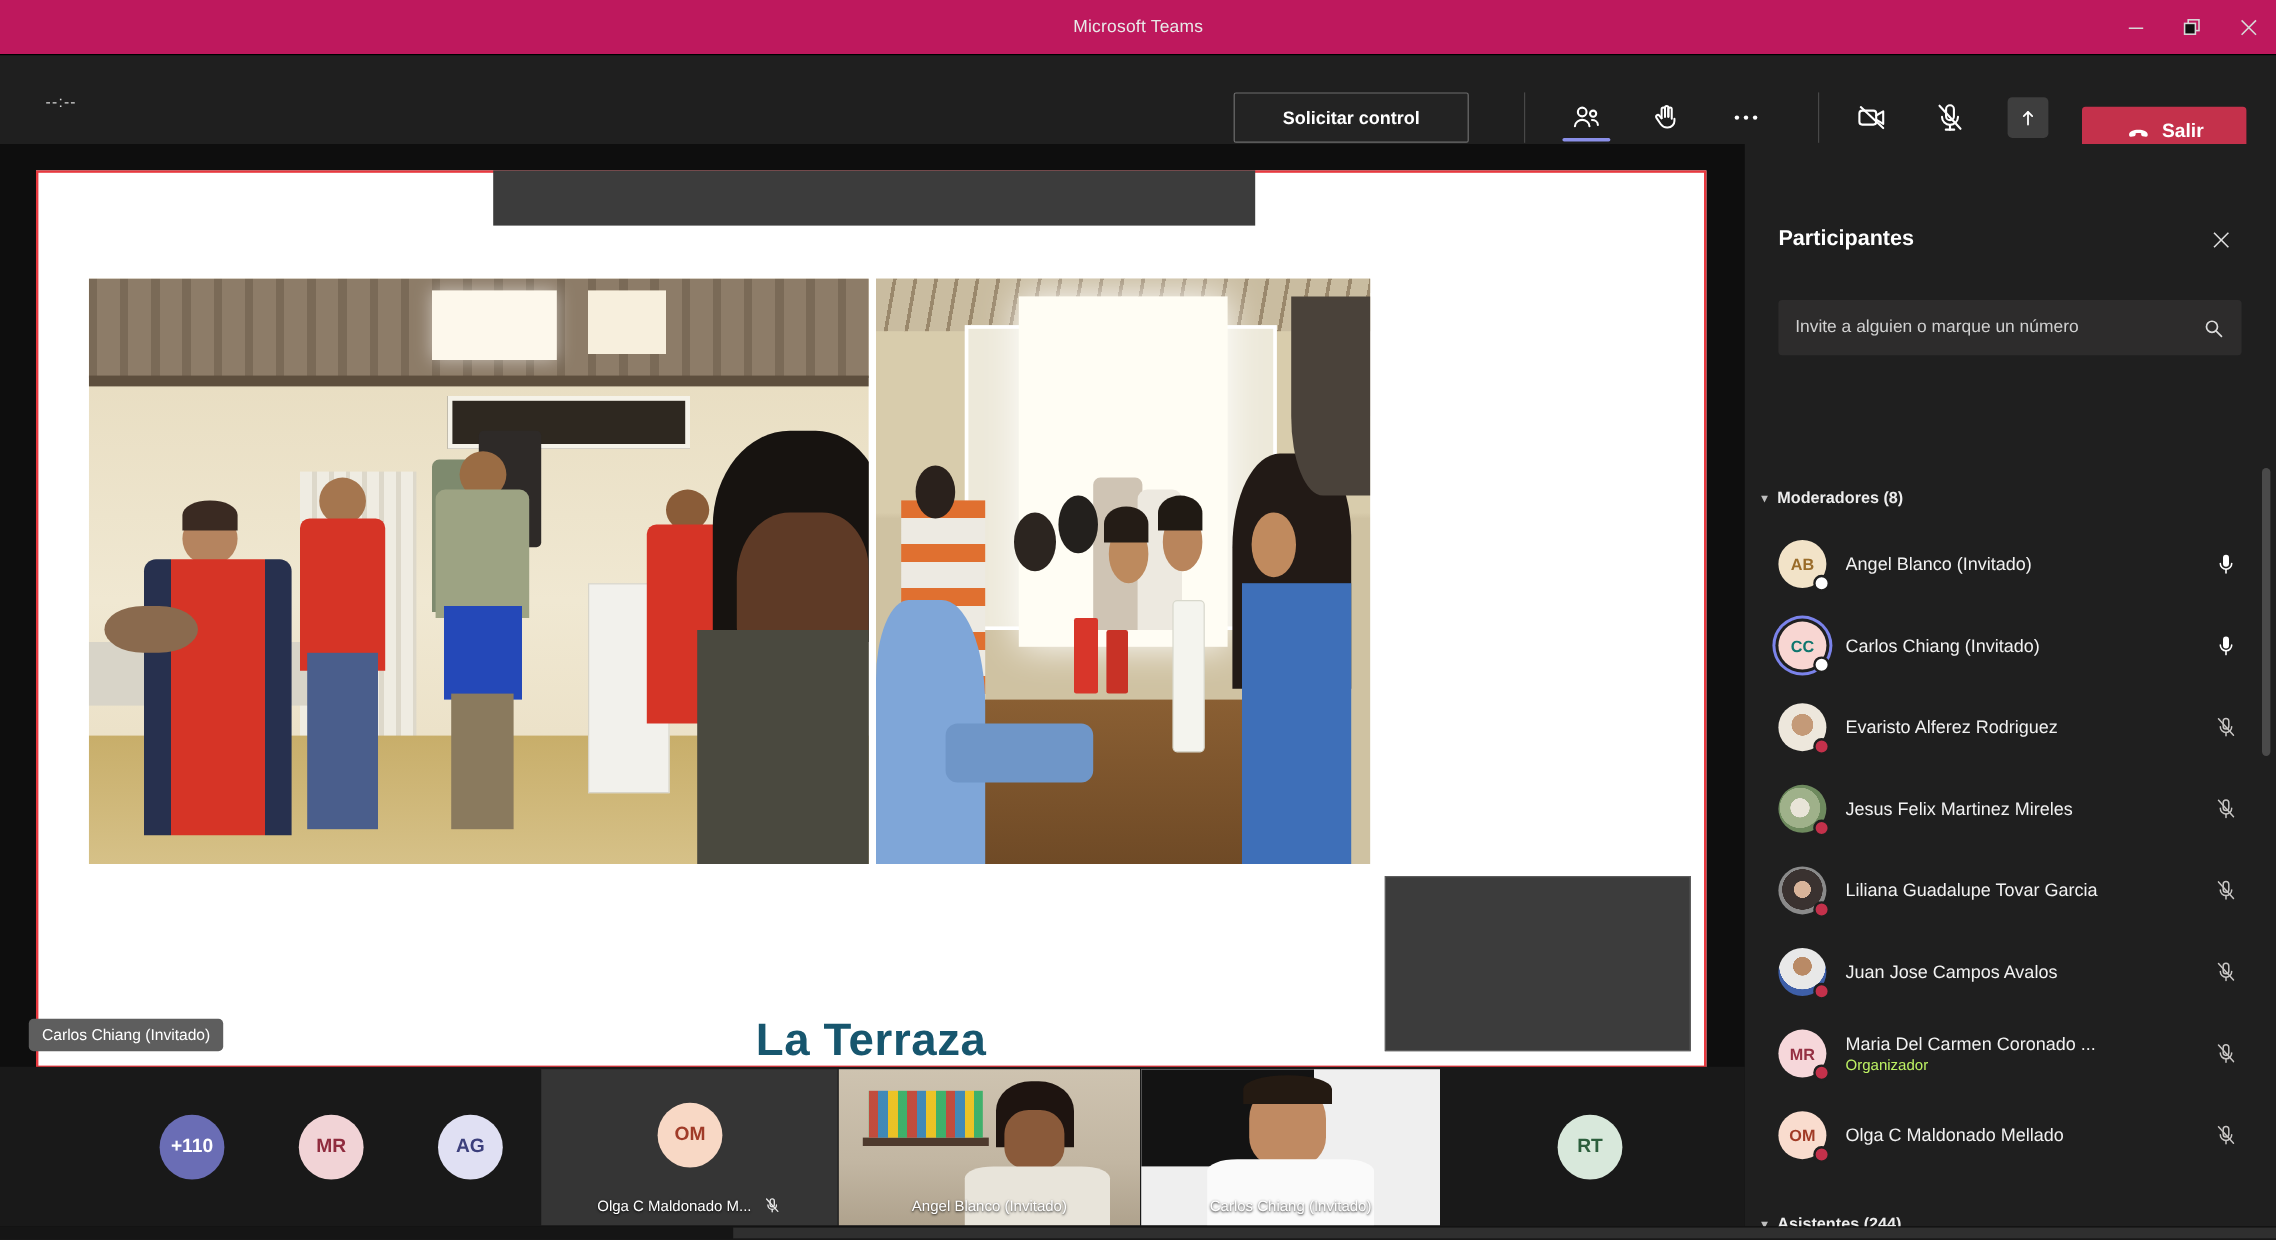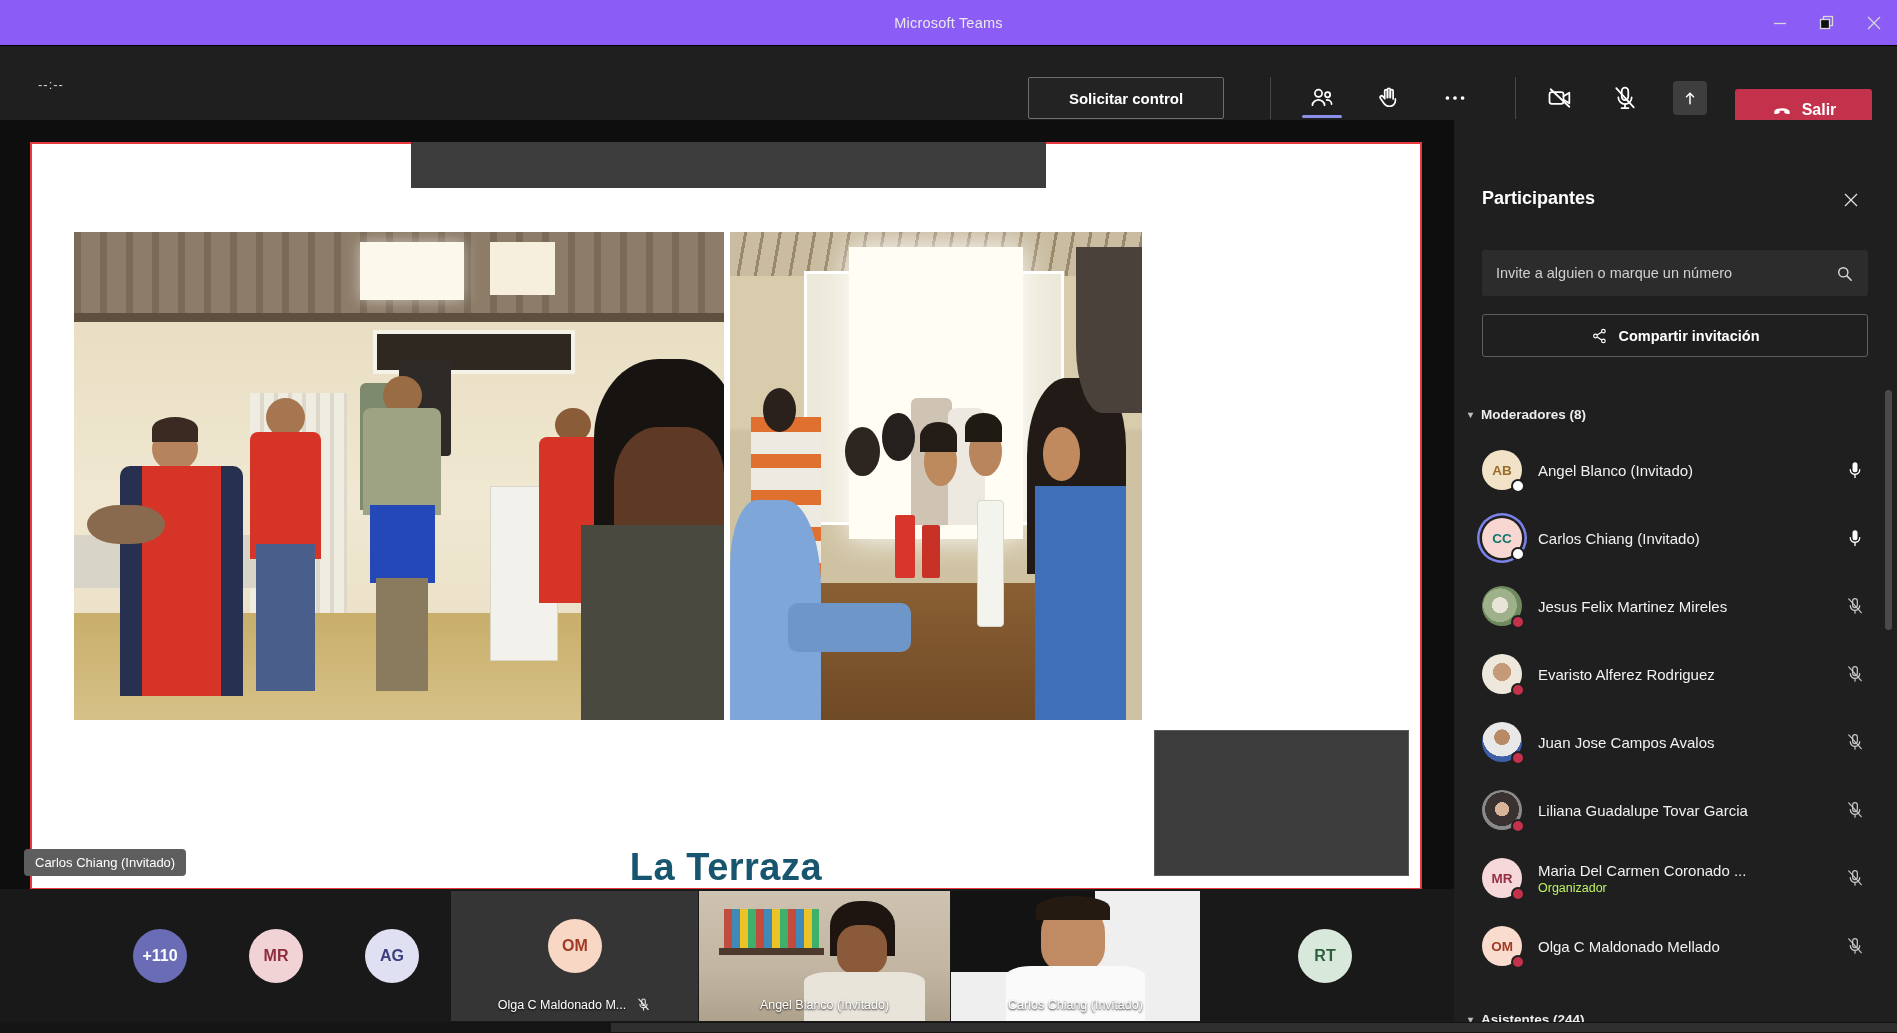--- a/index.html
+++ b/index.html
@@ -1,21 +1,21 @@
 <!DOCTYPE html>
 <html><head>
 <meta charset="utf-8">
 <style>
   * { margin:0; padding:0; box-sizing:border-box; }
   html,body { width:1897px; height:1033px; overflow:hidden; background:#000;
     font-family:"Liberation Sans", sans-serif; }
   #app { position:relative; width:1897px; height:1033px; background:#141414; }
 
   
-  .titlebar { position:absolute; left:0; top:0; width:1897px; height:45px; background:#8b5cf6;
+  .titlebar { position:absolute; left:0; top:0; width:1897px; height:45px; background:#be185d;
     display:flex; align-items:center; }
   .titlebar .title { position:absolute; left:0; right:0; text-align:center; color:#e9e9e9;
     font-size:14.5px; letter-spacing:.2px; }
   .win-controls { position:absolute; right:0; top:0; height:45px; display:flex; }
   .win-btn { width:47px; height:45px; display:flex; align-items:center; justify-content:center;
     color:#d8d8d8; background:transparent; border:0; cursor:default; }
 
   
   .toolbar { position:absolute; left:0; top:45px; width:1897px; height:75px; background:#1f1f1f;
     border-top:1px solid #000; }
@@ -332,30 +332,20 @@
     </button>
 
     <div class="search">
       <input type="text" placeholder="Invite a alguien o marque un número" style="">
       <svg width="19" height="19" viewBox="0 0 24 24" fill="none" stroke="#dcdcdc" stroke-width="1.8" stroke-linecap="round">
         <circle cx="10.5" cy="10.5" r="5.8"></circle>
           <line x1="15" y1="15" x2="20.5" y2="20.5"></line>
       </svg>
     </div>
 
-    <button class="share-invite">
-      <svg width="18" height="18" viewBox="0 0 24 24" fill="none" stroke="#fff" stroke-width="1.6">
-        <circle cx="6" cy="12" r="2.4"></circle>
-          <circle cx="16.5" cy="5.5" r="2.4"></circle>
-          <circle cx="16.5" cy="18.5" r="2.4"></circle>
-        <line x1="8.2" y1="10.8" x2="14.3" y2="6.7"></line>
-          <line x1="8.2" y1="13.2" x2="14.3" y2="17.3"></line>
-      </svg>
-      <span>Compartir invitación</span>
-    </button>
 
     <button class="section-hdr hdr-moderators">
       <span class="tri">▾</span>
       <span>Moderadores (8)</span>
     </button>
 
     <div class="plist" id="mod-list">
         <div class="prow mic-on">
     <div class="avatar-wrap">
       <div class="avatar" style="background: rgb(242, 227, 200); color: rgb(154, 108, 42);">AB</div>
@@ -387,82 +377,82 @@
       <svg class="mic-on-svg" width="20" height="20" viewBox="0 0 24 24">
         <path d="M12 2.8a3 3 0 0 1 3 3v6a3 3 0 0 1-6 0v-6a3 3 0 0 1 3-3z" fill="#fff"></path>
         <path d="M6.3 11.5a5.7 5.7 0 0 0 11.4 0" fill="none" stroke="#fff" stroke-width="1.6" stroke-linecap="round"></path>
         <line x1="12" y1="17.4" x2="12" y2="21" stroke="#fff" stroke-width="1.6" stroke-linecap="round"></line>
       </svg>
 
     </div>
   </div>
         <div class="prow mic-muted">
     <div class="avatar-wrap">
+      <div class="avatar ph-evaristo"></div>
+      <div class="presence p-busy"></div>
+    </div>
+    <div class="pinfo">
+      <div class="pname">Evaristo Alferez Rodriguez</div>
+
+    </div>
+    <div class="pmic">
+
+      <svg class="mic-off-svg" width="20" height="20" viewBox="0 0 24 24" fill="none" stroke="#c8c6c4" stroke-width="1.5" stroke-linecap="round">
+        <rect x="9.2" y="3.2" width="5.6" height="10.6" rx="2.8"></rect>
+              <path d="M6.3 11.5a5.7 5.7 0 0 0 11.4 0"></path>
+              <line x1="12" y1="17.4" x2="12" y2="20.6"></line>
+              <line x1="4.5" y1="3.5" x2="19.5" y2="20"></line>
+      </svg>
+    </div>
+  </div>
+        <div class="prow mic-muted">
+    <div class="avatar-wrap">
       <div class="avatar ph-jesus"></div>
       <div class="presence p-busy"></div>
     </div>
     <div class="pinfo">
       <div class="pname">Jesus Felix Martinez Mireles</div>
 
     </div>
     <div class="pmic">
 
       <svg class="mic-off-svg" width="20" height="20" viewBox="0 0 24 24" fill="none" stroke="#c8c6c4" stroke-width="1.5" stroke-linecap="round">
         <rect x="9.2" y="3.2" width="5.6" height="10.6" rx="2.8"></rect>
               <path d="M6.3 11.5a5.7 5.7 0 0 0 11.4 0"></path>
               <line x1="12" y1="17.4" x2="12" y2="20.6"></line>
               <line x1="4.5" y1="3.5" x2="19.5" y2="20"></line>
       </svg>
     </div>
   </div>
         <div class="prow mic-muted">
     <div class="avatar-wrap">
-      <div class="avatar ph-evaristo"></div>
+      <div class="avatar ph-liliana"></div>
       <div class="presence p-busy"></div>
     </div>
     <div class="pinfo">
-      <div class="pname">Evaristo Alferez Rodriguez</div>
+      <div class="pname">Liliana Guadalupe Tovar Garcia</div>
 
     </div>
     <div class="pmic">
 
       <svg class="mic-off-svg" width="20" height="20" viewBox="0 0 24 24" fill="none" stroke="#c8c6c4" stroke-width="1.5" stroke-linecap="round">
         <rect x="9.2" y="3.2" width="5.6" height="10.6" rx="2.8"></rect>
               <path d="M6.3 11.5a5.7 5.7 0 0 0 11.4 0"></path>
               <line x1="12" y1="17.4" x2="12" y2="20.6"></line>
               <line x1="4.5" y1="3.5" x2="19.5" y2="20"></line>
       </svg>
     </div>
   </div>
         <div class="prow mic-muted">
     <div class="avatar-wrap">
       <div class="avatar ph-juan"></div>
       <div class="presence p-busy"></div>
     </div>
     <div class="pinfo">
       <div class="pname">Juan Jose Campos Avalos</div>
-
-    </div>
-    <div class="pmic">
-
-      <svg class="mic-off-svg" width="20" height="20" viewBox="0 0 24 24" fill="none" stroke="#c8c6c4" stroke-width="1.5" stroke-linecap="round">
-        <rect x="9.2" y="3.2" width="5.6" height="10.6" rx="2.8"></rect>
-              <path d="M6.3 11.5a5.7 5.7 0 0 0 11.4 0"></path>
-              <line x1="12" y1="17.4" x2="12" y2="20.6"></line>
-              <line x1="4.5" y1="3.5" x2="19.5" y2="20"></line>
-      </svg>
-    </div>
-  </div>
-        <div class="prow mic-muted">
-    <div class="avatar-wrap">
-      <div class="avatar ph-liliana"></div>
-      <div class="presence p-busy"></div>
-    </div>
-    <div class="pinfo">
-      <div class="pname">Liliana Guadalupe Tovar Garcia</div>
 
     </div>
     <div class="pmic">
 
       <svg class="mic-off-svg" width="20" height="20" viewBox="0 0 24 24" fill="none" stroke="#c8c6c4" stroke-width="1.5" stroke-linecap="round">
         <rect x="9.2" y="3.2" width="5.6" height="10.6" rx="2.8"></rect>
               <path d="M6.3 11.5a5.7 5.7 0 0 0 11.4 0"></path>
               <line x1="12" y1="17.4" x2="12" y2="20.6"></line>
               <line x1="4.5" y1="3.5" x2="19.5" y2="20"></line>
       </svg>

